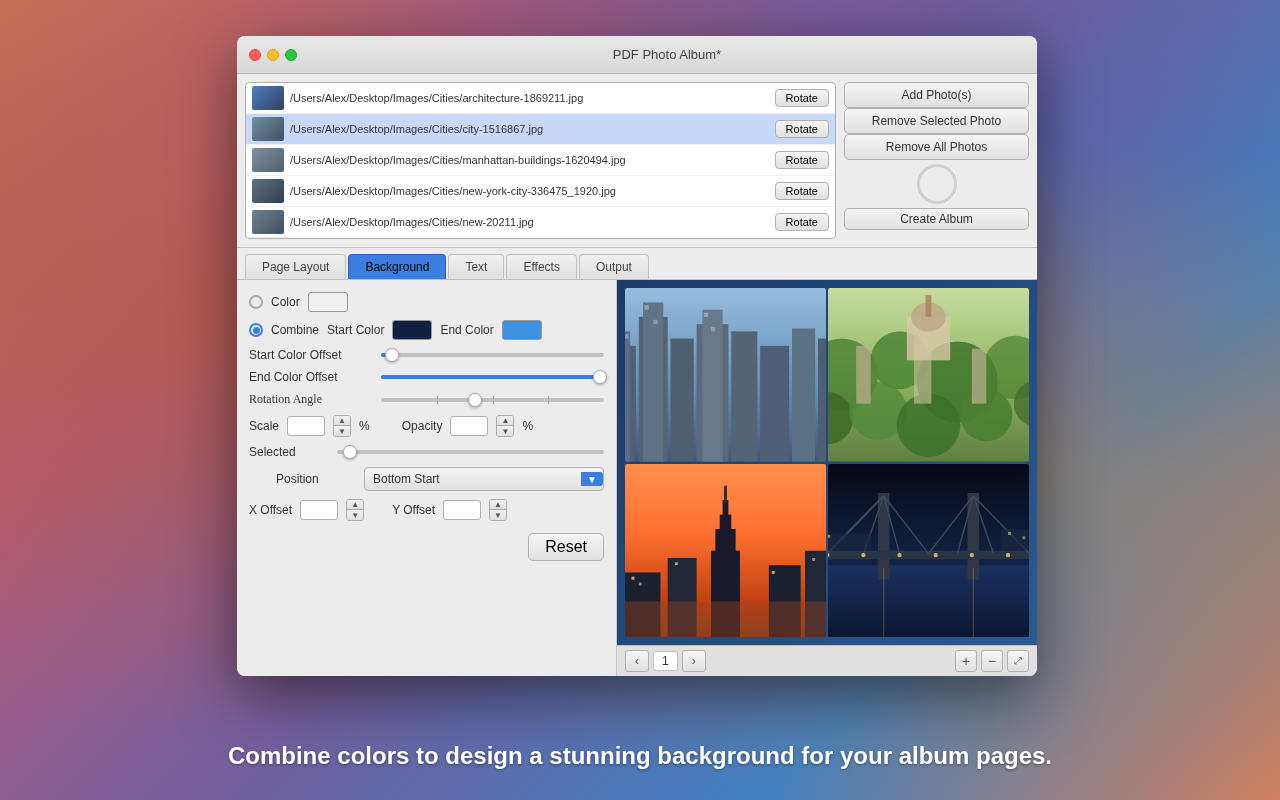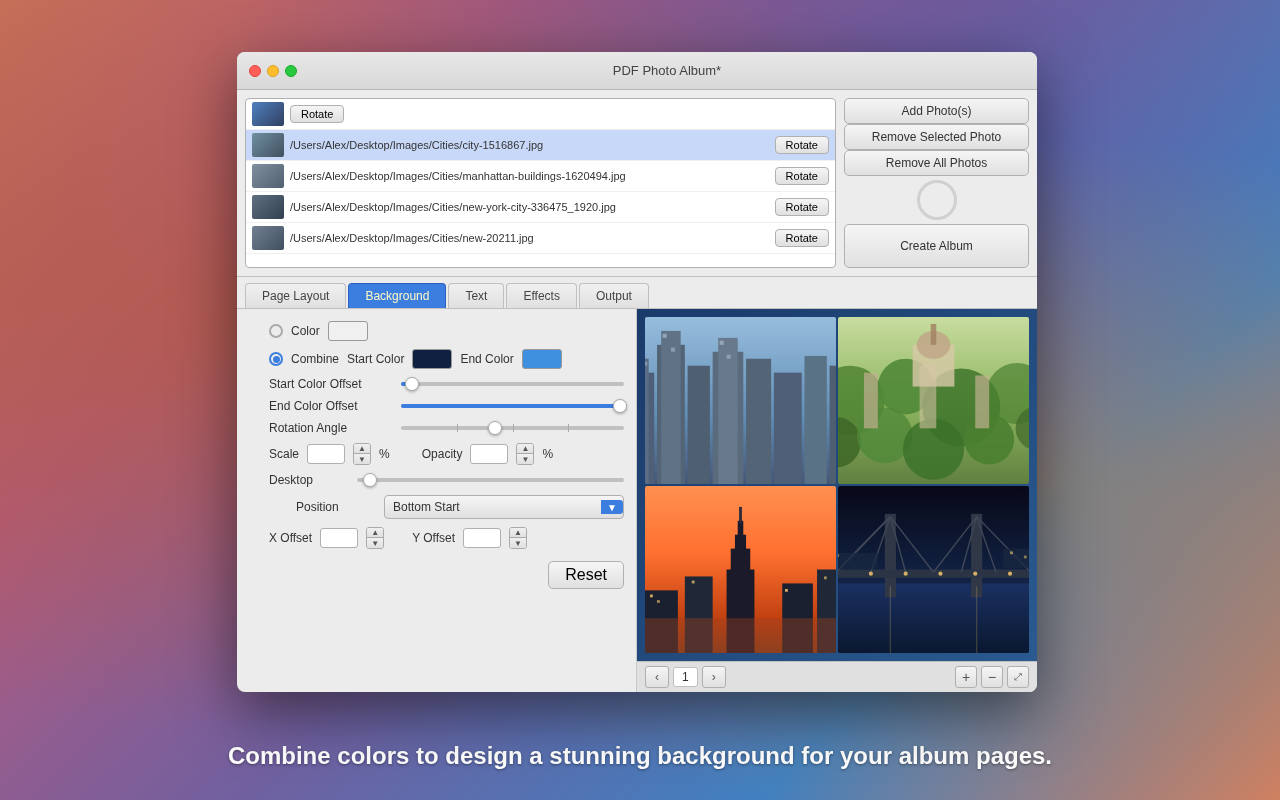--- a/index.html
+++ b/index.html
@@ -36,21 +36,21 @@
       text-align: center;
       color: white;
       font-size: 24px;
       font-weight: 700;
       z-index: 1;
       text-shadow: 0 1px 3px rgba(0,0,0,0.4);
     }
 
     .window {
       position: absolute;
-      top: 52px;
+      top: 36px;
       left: 237px;
       width: 800px;
       height: 640px;
       background: #ececec;
       border-radius: 8px;
       box-shadow: 0 20px 60px rgba(0,0,0,0.5);
       z-index: 2;
       overflow: hidden;
       display: flex;
       flex-direction: column;
@@ -177,21 +177,21 @@
 
     .progress-circle {
       width: 40px;
       height: 40px;
       border: 3px solid #d0d0d0;
       border-radius: 50%;
       margin: 4px auto;
     }
 
     .create-btn {
-      padding: 14px 10px;
+      padding: 3px 10px;
       font-size: 12px;
       background: linear-gradient(180deg, #f5f5f5, #e0e0e0);
       border: 1px solid #b0b0b0;
       border-radius: 5px;
       cursor: pointer;
       text-align: center;
       color: #333;
     }
 
     
@@ -210,30 +210,29 @@
       border-bottom: none;
       cursor: pointer;
       border-radius: 4px 4px 0 0;
       color: #444;
       background: linear-gradient(180deg, #f0f0f0, #e0e0e0);
       margin-right: 2px;
     }
 
     .tab.active {
       background: #3c7de0;
-      color: #fef9c3;
+      color: #000000;
       border-color: #2a60c0;
     }
 
     
     .main-area {
       display: flex;
       flex: 1;
       overflow: hidden;
-      padding-left: 20px;
     }
 
     .controls-panel {
       width: 380px;
       padding: 12px;
       background: #ececec;
       border-right: 1px solid #c8c8c8;
       display: flex;
       flex-direction: column;
       gap: 8px;
@@ -477,20 +476,21 @@
     <div class="window-title">PDF Photo Album*</div>
   </div>
 
   <div class="window-content">
 
     <div class="top-section">
 
       <div class="file-list-container">
         <div class="file-row">
           <div class="file-thumb file-thumb-1"></div>
+          <div class="file-path">/Users/Alex/Desktop/Images/Cities/architecture-1869211.jpg</div>
           <button class="rotate-btn">Rotate</button>
         </div>
         <div class="file-row" style="background:#c8d8f8;align-items:center;">
           <div class="file-thumb file-thumb-2"></div>
           <div class="file-path">/Users/Alex/Desktop/Images/Cities/city-1516867.jpg</div>
           <button class="rotate-btn">Rotate</button>
         </div>
         <div class="file-row">
           <div class="file-thumb file-thumb-3"></div>
           <div class="file-path">/Users/Alex/Desktop/Images/Cities/manhattan-buildings-1620494.jpg</div>
@@ -564,21 +564,21 @@
 
         <div class="control-row">
           <span class="label" style="width:120px;">End Color Offset</span>
           <div class="slider-track" style="flex:1; margin-left:4px;">
             <div class="slider-track-filled" style="width:98%;"></div>
             <div class="slider-thumb" style="left:calc(98% - 7px);"></div>
           </div>
         </div>
 
         <div class="control-row">
-          <span class="label" style="width:120px;">Rotation Angle</span>
+          <span class="label" style="width:120px;font-family:Liberation Serif, serif;">Rotation Angle</span>
           <div style="position:relative; flex:1; margin-left:4px;">
             <div style="height:4px; background:#c0c0c0; border-radius:2px; position:relative;">
               <div style="position:absolute; width:1px; height:8px; background:#aaa; top:-2px; left:25%;"></div>
               <div style="position:absolute; width:1px; height:8px; background:#aaa; top:-2px; left:50%;"></div>
               <div style="position:absolute; width:1px; height:8px; background:#aaa; top:-2px; left:75%;"></div>
               <div style="position:absolute; width:14px; height:14px; background:white; border:1px solid #aaa; border-radius:50%; top:50%; transform:translateY(-50%); left:calc(42% - 7px); box-shadow:0 1px 3px rgba(0,0,0,0.3);"></div>
             </div>
           </div>
         </div>
 
@@ -595,21 +595,21 @@
           <span class="label">Opacity</span>
           <input type="text" class="text-input" style="width: 38px;">
           <div class="stepper">
             <button class="stepper-up">▲</button>
             <button class="stepper-down">▼</button>
           </div>
           <span class="label">%</span>
         </div>
 
         <div class="control-row">
-          <span class="label" style="width:80px;">Desktop</span>
+          <span class="label" style="width:80px;">Selected</span>
           <div style="position:relative; flex:1;">
             <div style="height:4px; background:#c0c0c0; border-radius:2px; position:relative;">
               <div style="position:absolute; width:14px; height:14px; background:white; border:1px solid #aaa; border-radius:50%; top:50%; transform:translateY(-50%); left:calc(5% - 7px); box-shadow:0 1px 3px rgba(0,0,0,0.3);"></div>
             </div>
           </div>
         </div>
 
         <div class="control-row">
           <span class="label" style="width:80px;margin-left:27px;">Position</span>
           <div style="position:relative; flex:1; display:flex;">

